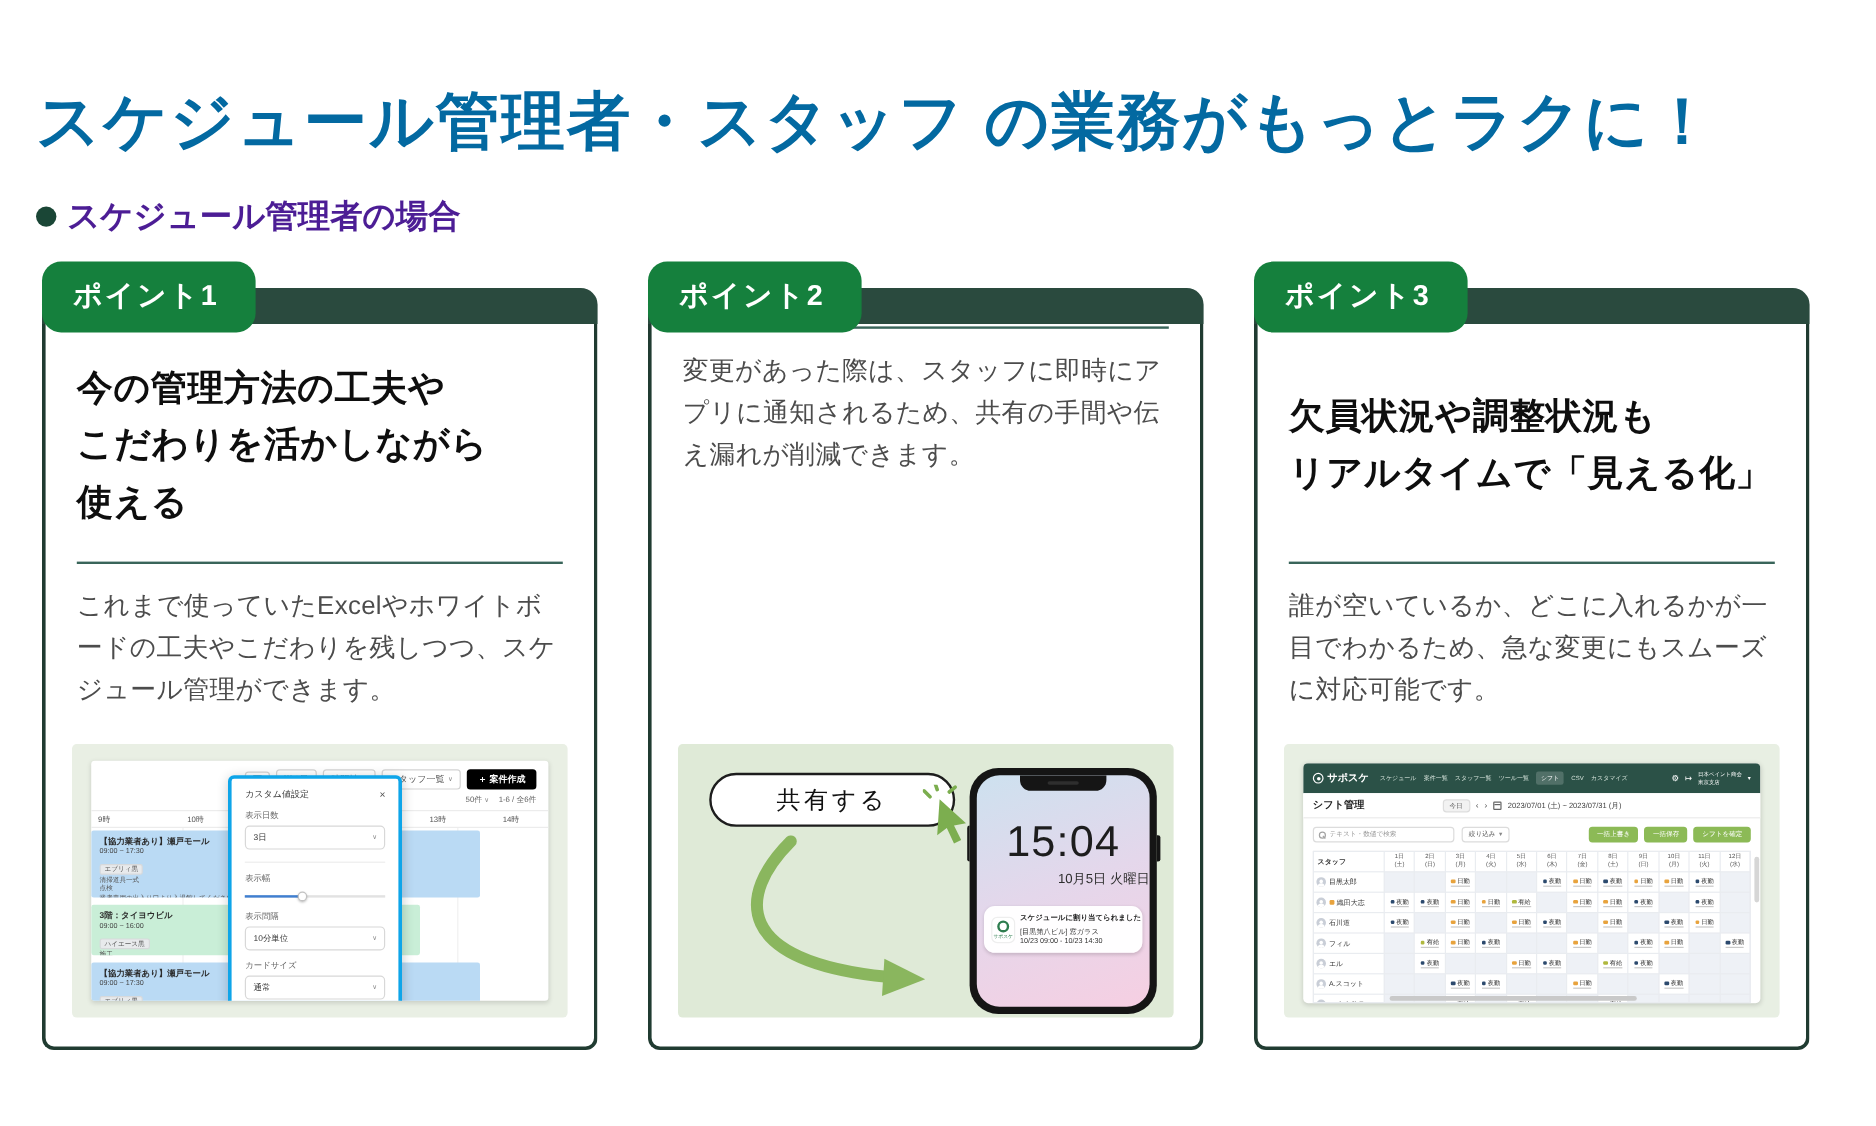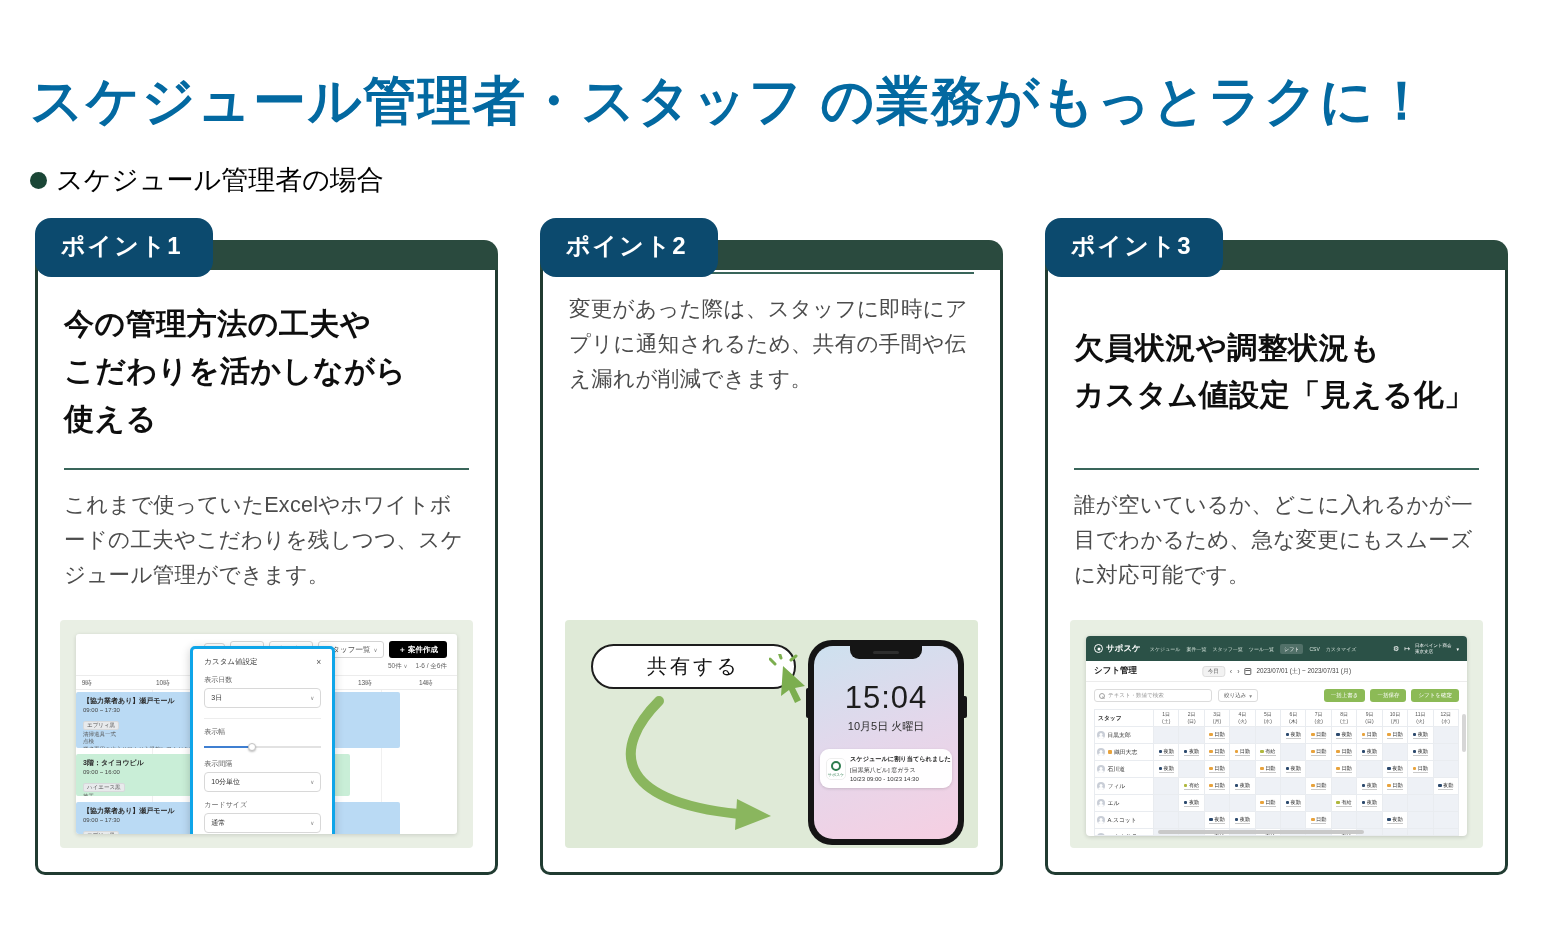--- a/index.html
+++ b/index.html
@@ -4,27 +4,27 @@
 <style>
   * { box-sizing: border-box; margin: 0; padding: 0; }
   html,body { background:#fff; }
   body { font-family:"Liberation Sans","DejaVu Sans",sans-serif; }
   .page { position:relative; width:1563px; height:938px; background:#fff; overflow:hidden; }
 
   
   .main-title { position:absolute; left:30px; top:66px; font-size:53px; font-weight:900;
                 color:#0369a1; letter-spacing:1.5px; white-space:nowrap; }
   .subtitle { position:absolute; left:30px; top:162px; display:flex; align-items:center; gap:9px;
-              font-size:27px; font-weight:400; color:#000000; }
+              font-size:27px; font-weight:700; color:#4c1d95; }
   .bullet { width:17px; height:17px; border-radius:50%; background:#1a4636; flex-shrink:0; }
 
   
   .cards { position:absolute; left:35px; top:218px; display:flex; gap:42px; }
   .card { position:relative; width:463px; height:657px; }
-  .badge { position:absolute; top:0; left:0; z-index:2; background:#0c4a6e; color:#fff;
+  .badge { position:absolute; top:0; left:0; z-index:2; background:#15803d; color:#fff;
            font-size:24px; font-weight:800; letter-spacing:2px; padding:12px 30px 15px 26px;
            border-radius:16px; }
   .chrome { position:absolute; top:22px; left:0; right:0; bottom:0; display:flex; flex-direction:column; }
   .card-header { height:30px; background:#2a4a3e; border-radius:14px 14px 0 0; flex-shrink:0; }
   .card-body { flex:1; background:#fff; border:3px solid #203b31; border-top:none;
                border-radius:0 0 10px 10px; display:flex; flex-direction:column; overflow:hidden; }
   .heading { height:196px; display:flex; flex-direction:column; justify-content:center;
              padding:6px 26px 0; font-size:30px; font-weight:800; color:#0e0e0e;
              line-height:1.58; letter-spacing:0.5px; }
   .hl { display:block; white-space:nowrap; }
@@ -94,22 +94,22 @@
   .phone::before { content:''; position:absolute; right:-2.5px; top:56px; width:2.5px; height:22px;
                    background:#151515; border-radius:0 2px 2px 0; }
   .phone::after { content:''; position:absolute; left:-2.5px; top:48px; width:2.5px; height:30px;
                   background:#151515; border-radius:2px 0 0 2px; }
   .screen { width:100%; height:100%; border-radius:19px; overflow:hidden; position:relative;
             background:linear-gradient(160deg,#cde1ef 0%,#e4d7eb 48%,#f6cfe2 100%); }
   .notch { position:absolute; top:0; left:50%; transform:translateX(-50%); width:72px; height:13px;
            background:#151515; border-radius:0 0 9px 9px; }
   .notch::after { content:''; position:absolute; left:50%; top:5px; transform:translateX(-50%);
                   width:26px; height:3px; background:#2e2e2e; border-radius:2px; }
-  .p-time { margin-top:34px; text-align:center; font-size:31px; color:#1d1d1d; letter-spacing:1px; }
-  .p-date { text-align:center; font-size:11px; color:#2e2e2e; margin-top:3px; }
+  .p-time { margin-top:34px; text-align:center; font-size:36px; color:#1d1d1d; letter-spacing:1px; }
+  .p-date { text-align:right; font-size:11px; color:#2e2e2e; margin-top:3px; }
   .notif { margin:15px 6px 0; background:rgba(255,255,255,.97); border-radius:9px; padding:6px 6px;
            display:flex; gap:4px; align-items:center; box-shadow:0 1px 3px rgba(0,0,0,.15); }
   .notif-icon { width:20px; height:22px; border-radius:5px; background:#fff; border:1px solid #eee;
                 display:flex; flex-direction:column; align-items:center; justify-content:center; flex-shrink:0; }
   .ring-ic { width:10px; height:10px; border:2.5px solid #2e7d4f; border-radius:50%; }
   .notif-app { font-size:4px; color:#2e7d4f; margin-top:1px; white-space:nowrap; }
   .notif-text { min-width:0; }
   .notif-title { font-size:6.2px; font-weight:bold; color:#1c1c1c; white-space:nowrap; }
   .notif-line { font-size:6px; color:#333; margin-top:1.5px; white-space:nowrap; }
 
@@ -349,21 +349,21 @@
       </div>
     </section>
 
     <section class="card">
       <div class="badge">ポイント3</div>
       <div class="chrome">
         <div class="card-header"></div>
         <div class="card-body">
           <h2 class="heading">
             <span class="hl">欠員状況や調整状況も</span>
-            <span class="hl">カスタム値設定「見える化」</span>
+            <span class="hl">リアルタイムで「見える化」</span>
 
           </h2>
           <hr class="divider">
           <p class="body-text">誰が空いているか、どこに入れるかが一目でわかるため、急な変更にもスムーズに対応可能です。</p>
 
           <div class="panel panel3">
             <div class="app3">
               <div class="nav3">
                 <span class="logo3">
                   <i class="logo-ic"></i>

